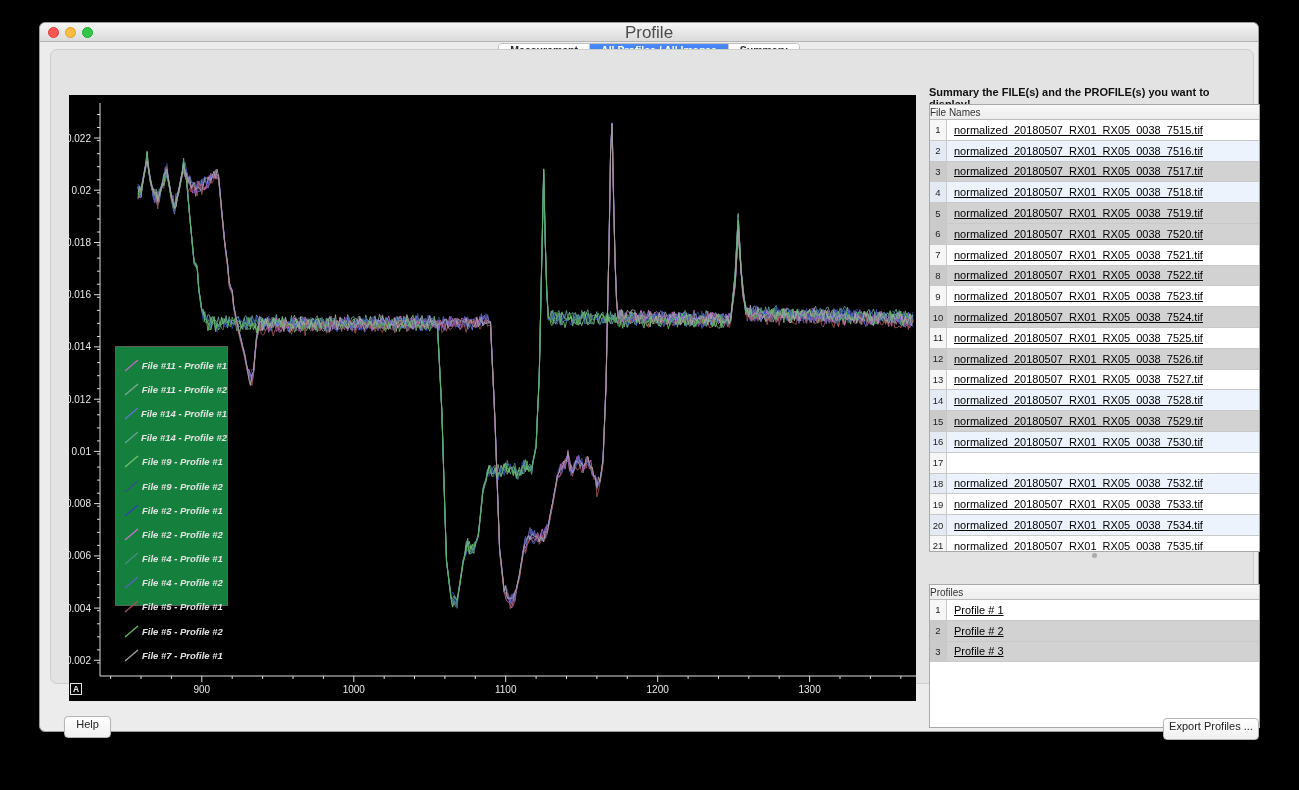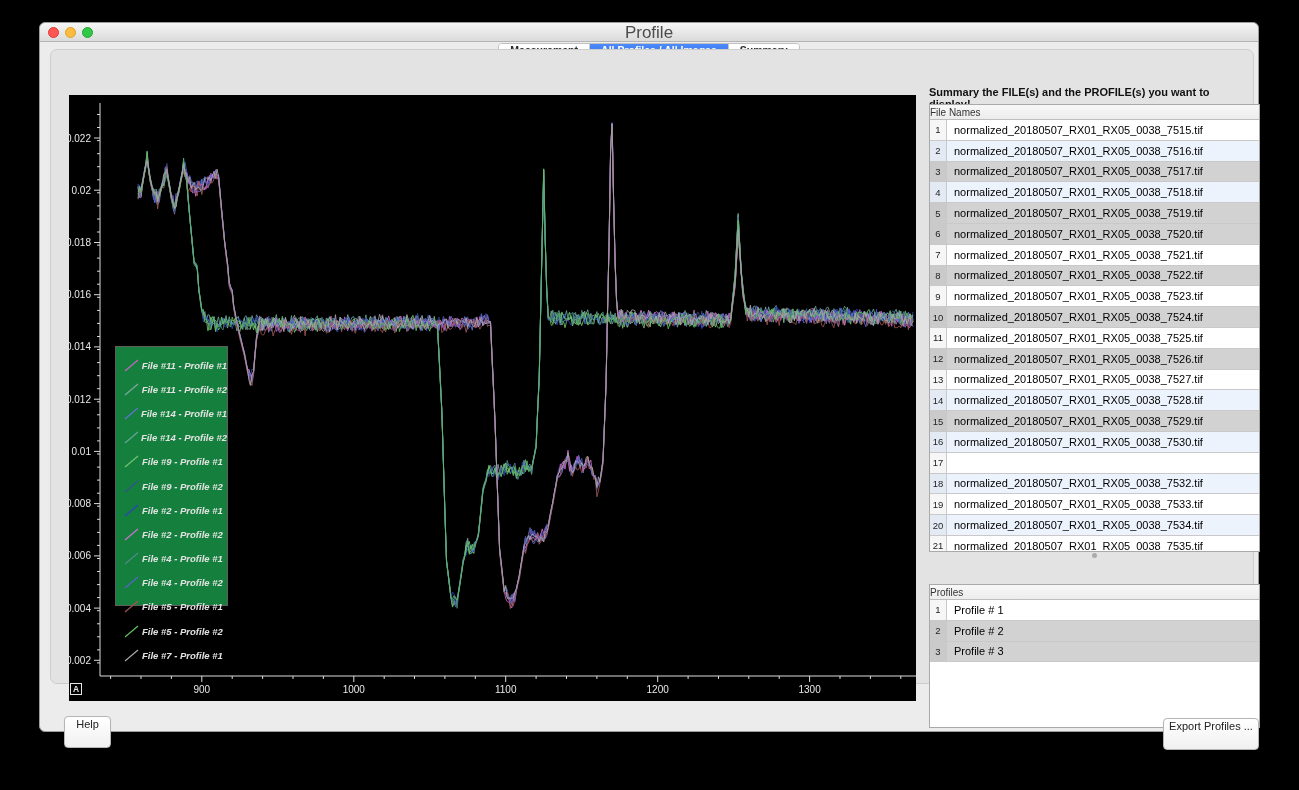--- a/index.html
+++ b/index.html
@@ -41,24 +41,24 @@
   .tbl{position:absolute;left:878px;width:331px;background:#FFF;border:1px solid #A9A9A9;overflow:hidden;}
   #filetbl{top:54px;height:448px;}
   #proftbl{top:534px;height:144px;}
   .thead{height:15px;background:linear-gradient(#F8F8F8,#ECECEC);border-bottom:1px solid #BDBDBD;
     font-size:10px;color:#333;text-align:left;line-height:15px;}
   .trow{height:20.8px;display:flex;align-items:stretch;border-bottom:1px solid #C9C9C9;background:#FFF;font-size:11px;}
   .trow.even{background:#EDF3FC;}
   .trow.sel{background:#D2D2D2;}
   .idx{width:17px;min-width:17px;display:flex;align-items:center;justify-content:center;
     font-size:9.5px;color:#222;border-right:1px solid #C9C9C9;background:rgba(0,0,0,.035);}
-  .fname{display:flex;align-items:center;padding-left:7px;color:#000;white-space:nowrap;}
+  .fname{display:flex;align-items:center;padding-left:7px;color:#000;white-space:nowrap;text-decoration:underline;}
   #splitdot{position:absolute;left:1041px;top:503px;width:5px;height:5px;border-radius:50%;background:#ABABAB;}
   
-  .btn{position:absolute;height:32px;background:linear-gradient(#FFFFFF,#F0F0F0);border:1px solid #B5B5B5;
+  .btn{position:absolute;height:22px;background:linear-gradient(#FFFFFF,#F0F0F0);border:1px solid #B5B5B5;
     border-radius:4px;font-size:11px;color:#222;text-align:center;line-height:15px;box-shadow:0 1px 1px rgba(0,0,0,.12);}
   #helpbtn{left:13px;top:666px;width:47px;}
   #exportbtn{left:1112px;top:668px;width:96px;}
 </style>
 </head>
 <body>
 
 <div id="stage">
   <div id="win">
 

